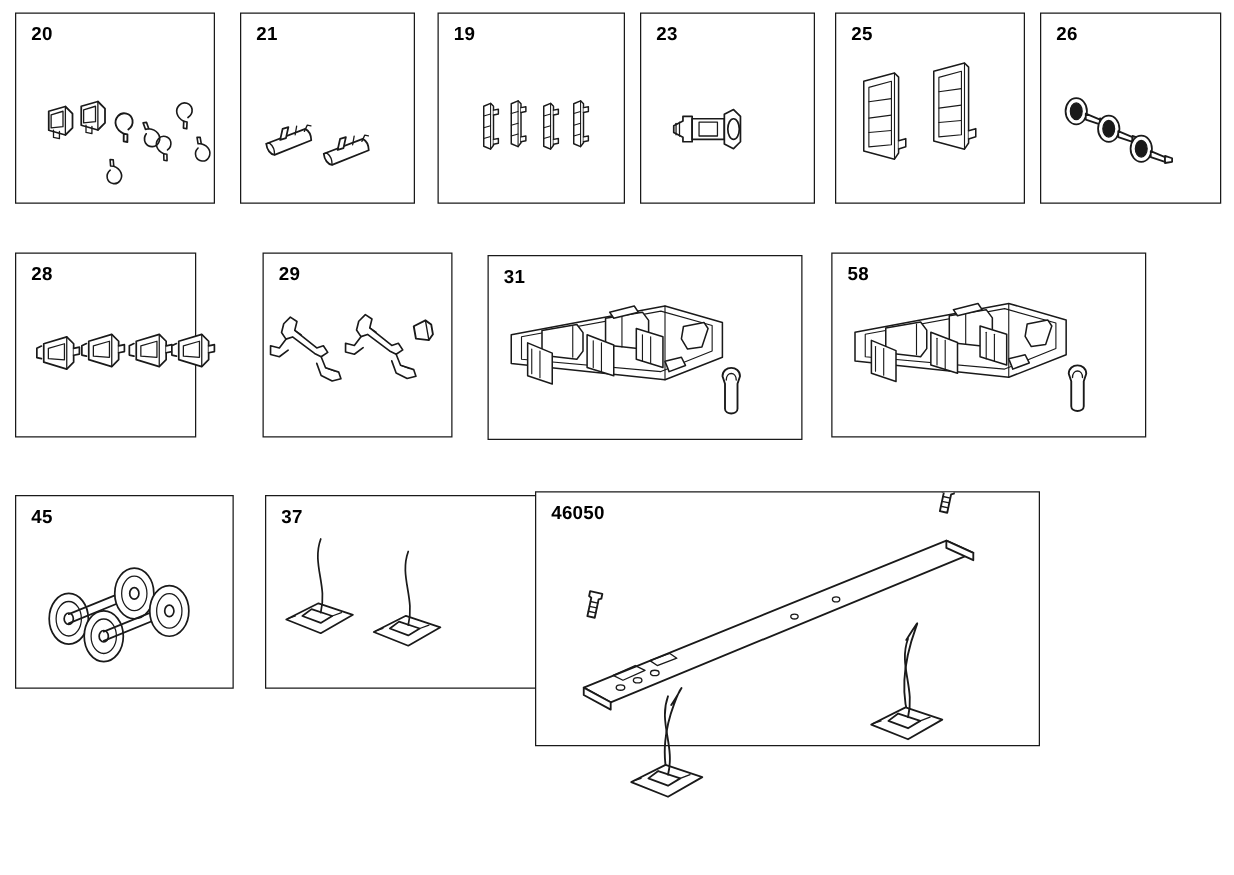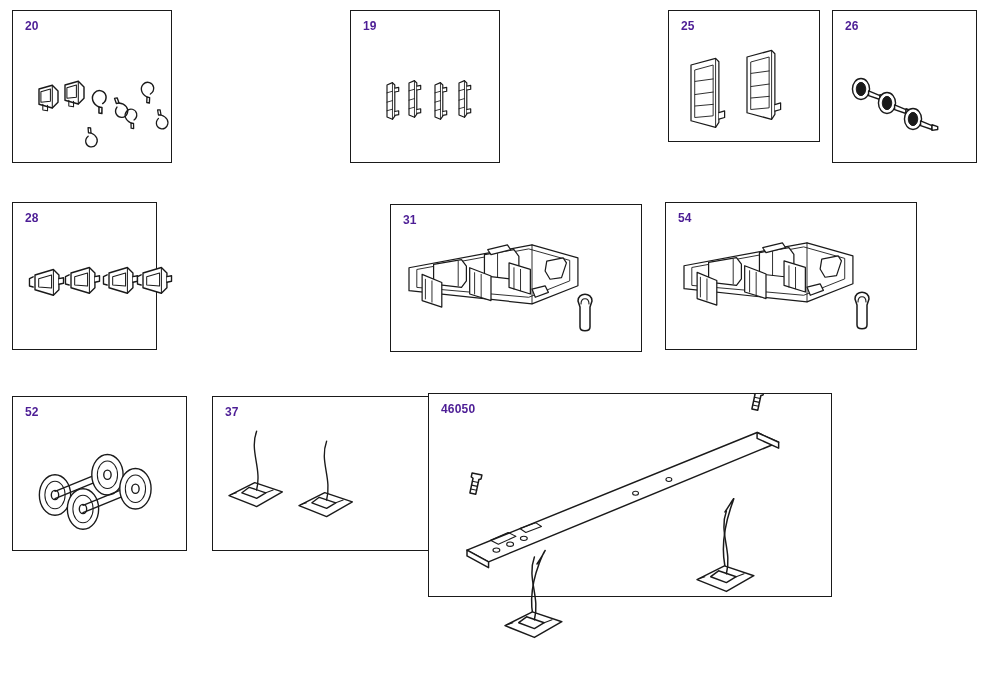--- a/index.html
+++ b/index.html
@@ -23,23 +23,23 @@
   .panel {
     position: absolute;
     box-sizing: border-box;
     border: 1.6px solid #1a1a1a;
     background: #ffffff;
   }
   .panel-label {
     position: absolute;
     left: 12px;
     top: 8px;
-    font-size: 12px;
+    font-size: 15px;
     font-weight: bold;
-    color: #4c1d95;
+    color: #000000;
     letter-spacing: 0.2px;
     font-family: "Liberation Sans", sans-serif;
   }
   .art {
     position: absolute;
     left: 0; top: 0;
     width: 100%;
     height: 100%;
     pointer-events: none;
   }
@@ -84,20 +84,41 @@
     <path d="M0 0 C -7 -2 -10 -8 -7 -13 C -4 -18 3 -17 5 -12 C 6 -9 5 -6 3 -4" stroke="#1a1a1a" fill="none" stroke-width="1.5" stroke-linejoin="round" stroke-linecap="round"></path>
     <path d="M0 0 L 1 6 L 4 6 L 3 0 Z" stroke="#1a1a1a" fill="#ffffff" stroke-width="1.5" stroke-linejoin="round" stroke-linecap="round"></path>
   </g>
     <g transform="translate(148,104) rotate(180) scale(0.85)">
     <path d="M0 0 C -7 -2 -10 -8 -7 -13 C -4 -18 3 -17 5 -12 C 6 -9 5 -6 3 -4" stroke="#1a1a1a" fill="none" stroke-width="1.5" stroke-linejoin="round" stroke-linecap="round"></path>
     <path d="M0 0 L 1 6 L 4 6 L 3 0 Z" stroke="#1a1a1a" fill="#ffffff" stroke-width="1.5" stroke-linejoin="round" stroke-linecap="round"></path>
   </g>
         </svg>
       </div>
       <div class="panel-label">20</div>
+    </div>
+    <div class="panel" style="left: 192px; top: 10px; width: 140px; height: 153px;">
+      <div class="art">
+        <svg width="140" height="153" viewBox="0 0 140 153">
+    <g transform="translate(20,104) rotate(-6) scale(0.95)">
+    <path d="M0 0 L34 -9 A7 10 0 0 1 38 1 L6 10 A7 10 0 0 1 0 0 Z" stroke="#1a1a1a" fill="#ffffff" stroke-width="1.5" stroke-linejoin="round" stroke-linecap="round"></path>
+    <path d="M6 10 A7 10 0 0 0 3 0 A7 10 0 0 0 0 0" stroke="#1a1a1a" fill="none" stroke-width="1.1" stroke-linejoin="round" stroke-linecap="round"></path>
+    <path d="M12 -2 L15 -11 L20 -12 L17 -3 Z" stroke="#1a1a1a" fill="#ffffff" stroke-width="1.5" stroke-linejoin="round" stroke-linecap="round"></path>
+    <path d="M25 -5 L27 -12" stroke="#1a1a1a" fill="none" stroke-width="1.1" stroke-linejoin="round" stroke-linecap="round"></path>
+    <path d="M33 -7 L36 -12 L39 -11" stroke="#1a1a1a" fill="none" stroke-width="1.1" stroke-linejoin="round" stroke-linecap="round"></path>
+  </g>
+    <g transform="translate(66,112) rotate(-6) scale(0.95)">
+    <path d="M0 0 L34 -9 A7 10 0 0 1 38 1 L6 10 A7 10 0 0 1 0 0 Z" stroke="#1a1a1a" fill="#ffffff" stroke-width="1.5" stroke-linejoin="round" stroke-linecap="round"></path>
+    <path d="M6 10 A7 10 0 0 0 3 0 A7 10 0 0 0 0 0" stroke="#1a1a1a" fill="none" stroke-width="1.1" stroke-linejoin="round" stroke-linecap="round"></path>
+    <path d="M12 -2 L15 -11 L20 -12 L17 -3 Z" stroke="#1a1a1a" fill="#ffffff" stroke-width="1.5" stroke-linejoin="round" stroke-linecap="round"></path>
+    <path d="M25 -5 L27 -12" stroke="#1a1a1a" fill="none" stroke-width="1.1" stroke-linejoin="round" stroke-linecap="round"></path>
+    <path d="M33 -7 L36 -12 L39 -11" stroke="#1a1a1a" fill="none" stroke-width="1.1" stroke-linejoin="round" stroke-linecap="round"></path>
+  </g>
+        </svg>
+      </div>
+      <div class="panel-label">21</div>
     </div>
     <div class="panel" style="left: 350px; top: 10px; width: 150px; height: 153px;">
       <div class="art">
         <svg width="150" height="153" viewBox="0 0 150 153">
     <g transform="translate(36,74) scale(0.78)">
     <path d="M0 0 L7 -3 L10 0 L10 40 L7 44 L0 41 Z" stroke="#1a1a1a" fill="#ffffff" stroke-width="1.5" stroke-linejoin="round" stroke-linecap="round"></path>
     <path d="M7 -3 L7 44" stroke="#1a1a1a" fill="none" stroke-width="1.1" stroke-linejoin="round" stroke-linecap="round"></path>
     <path d="M0 10 L7 8" stroke="#1a1a1a" fill="none" stroke-width="1.1" stroke-linejoin="round" stroke-linecap="round"></path>
     <path d="M0 22 L7 20" stroke="#1a1a1a" fill="none" stroke-width="1.1" stroke-linejoin="round" stroke-linecap="round"></path>
     <path d="M0 33 L7 31" stroke="#1a1a1a" fill="none" stroke-width="1.1" stroke-linejoin="round" stroke-linecap="round"></path>
@@ -128,21 +149,37 @@
     <path d="M0 10 L7 8" stroke="#1a1a1a" fill="none" stroke-width="1.1" stroke-linejoin="round" stroke-linecap="round"></path>
     <path d="M0 22 L7 20" stroke="#1a1a1a" fill="none" stroke-width="1.1" stroke-linejoin="round" stroke-linecap="round"></path>
     <path d="M0 33 L7 31" stroke="#1a1a1a" fill="none" stroke-width="1.1" stroke-linejoin="round" stroke-linecap="round"></path>
     <path d="M10 4 L15 3 L15 8 L10 9" stroke="#1a1a1a" fill="#ffffff" stroke-width="1.5" stroke-linejoin="round" stroke-linecap="round"></path>
     <path d="M10 34 L15 33 L15 38 L10 39" stroke="#1a1a1a" fill="#ffffff" stroke-width="1.5" stroke-linejoin="round" stroke-linecap="round"></path>
   </g>
         </svg>
       </div>
       <div class="panel-label">19</div>
     </div>
-    <div class="panel" style="left: 668px; top: 10px; width: 152px; height: 132px;">
+    <div class="panel" style="left: 512px; top: 10px; width: 140px; height: 153px;">
+      <div class="art">
+        <svg width="140" height="153" viewBox="0 0 140 153">
+          <g transform="translate(26,84) scale(0.92)">
+    <path d="M0 6 L8 2 L8 -2 L16 -2 L16 20 L8 20 L8 16 L0 12 Z" stroke="#1a1a1a" fill="#ffffff" stroke-width="1.5" stroke-linejoin="round" stroke-linecap="round"></path>
+    <path d="M2 4 L2 14" stroke="#1a1a1a" fill="none" stroke-width="1.1" stroke-linejoin="round" stroke-linecap="round"></path>
+    <path d="M5 3 L5 15" stroke="#1a1a1a" fill="none" stroke-width="1.1" stroke-linejoin="round" stroke-linecap="round"></path>
+    <path d="M16 0 L44 0 L44 18 L16 18 Z" stroke="#1a1a1a" fill="#ffffff" stroke-width="1.5" stroke-linejoin="round" stroke-linecap="round"></path>
+    <path d="M22 3 L38 3 L38 15 L22 15 Z" stroke="#1a1a1a" fill="none" stroke-width="1.1" stroke-linejoin="round" stroke-linecap="round"></path>
+    <path d="M44 -4 L52 -8 L58 -2 L58 20 L52 26 L44 22 Z" stroke="#1a1a1a" fill="#ffffff" stroke-width="1.5" stroke-linejoin="round" stroke-linecap="round"></path>
+    <ellipse cx="52" cy="9" rx="5" ry="9" stroke="#1a1a1a" fill="#ffffff" stroke-width="1.5" stroke-linejoin="round" stroke-linecap="round"></ellipse>
+  </g>
+        </svg>
+      </div>
+      <div class="panel-label">23</div>
+    </div>
+    <div class="panel" style="left: 668px; top: 10px; width: 152px; height: 153px;">
       <div class="art">
         <svg width="152" height="153" viewBox="0 0 152 153">
     <g transform="translate(22,54) scale(0.82)">
     <path d="M0 0 L30 -8 L34 -4 L34 70 L30 76 L0 68 Z" stroke="#1a1a1a" fill="#ffffff" stroke-width="1.5" stroke-linejoin="round" stroke-linecap="round"></path>
     <path d="M5 6 L27 0 L27 62 L5 64 Z" stroke="#1a1a1a" fill="none" stroke-width="1.1" stroke-linejoin="round" stroke-linecap="round"></path>
     <path d="M30 -8 L30 76" stroke="#1a1a1a" fill="none" stroke-width="1.1" stroke-linejoin="round" stroke-linecap="round"></path>
     <path d="M5 20 L27 17" stroke="#1a1a1a" fill="none" stroke-width="1.1" stroke-linejoin="round" stroke-linecap="round"></path>
     <path d="M5 36 L27 33" stroke="#1a1a1a" fill="none" stroke-width="1.1" stroke-linejoin="round" stroke-linecap="round"></path>
     <path d="M5 50 L27 48" stroke="#1a1a1a" fill="none" stroke-width="1.1" stroke-linejoin="round" stroke-linecap="round"></path>
     <path d="M34 58 L41 56 L41 64 L34 66" stroke="#1a1a1a" fill="#ffffff" stroke-width="1.5" stroke-linejoin="round" stroke-linecap="round"></path>
@@ -212,20 +249,45 @@
     <g transform="translate(130,70) scale(0.92)">
     <path d="M0 0 L20 -6 L26 0 L26 16 L20 22 L0 16 Z" stroke="#1a1a1a" fill="#ffffff" stroke-width="1.5" stroke-linejoin="round" stroke-linecap="round"></path>
     <path d="M4 4 L18 0 L18 14 L4 13 Z" stroke="#1a1a1a" fill="none" stroke-width="1.1" stroke-linejoin="round" stroke-linecap="round"></path>
     <path d="M20 -6 L20 22" stroke="#1a1a1a" fill="none" stroke-width="1.1" stroke-linejoin="round" stroke-linecap="round"></path>
     <path d="M26 4 L31 3 L31 9 L26 10" stroke="#1a1a1a" fill="#ffffff" stroke-width="1.5" stroke-linejoin="round" stroke-linecap="round"></path>
     <path d="M-2 2 L-6 4 L-6 12 L-2 13" stroke="#1a1a1a" fill="#ffffff" stroke-width="1.5" stroke-linejoin="round" stroke-linecap="round"></path>
   </g>
         </svg>
       </div>
       <div class="panel-label">28</div>
+    </div>
+    <div class="panel" style="left: 210px; top: 202px; width: 152px; height: 148px;">
+      <div class="art">
+        <svg width="152" height="148" viewBox="0 0 152 148">
+    <g transform="translate(16,56) scale(0.88)">
+    <path d="M0 0 L6 -6 L12 -2 L10 6 L30 22 L36 20 L40 26 L34 30 L28 27 L8 12 L2 14 L-2 8 Z" stroke="#1a1a1a" fill="#ffffff" stroke-width="1.5" stroke-linejoin="round" stroke-linecap="round"></path>
+    <path d="M10 6 L16 10" stroke="#1a1a1a" fill="none" stroke-width="1.1" stroke-linejoin="round" stroke-linecap="round"></path>
+    <path d="M34 30 L38 40 L50 44 L52 50 L44 52 L34 47 L30 36" stroke="#1a1a1a" fill="#ffffff" stroke-width="1.5" stroke-linejoin="round" stroke-linecap="round"></path>
+    <path d="M38 40 L46 43" stroke="#1a1a1a" fill="none" stroke-width="1.1" stroke-linejoin="round" stroke-linecap="round"></path>
+    <path d="M2 14 L-4 22 L-12 20 L-12 28 L-4 30 L4 24" stroke="#1a1a1a" fill="#ffffff" stroke-width="1.5" stroke-linejoin="round" stroke-linecap="round"></path>
+  </g>
+    <g transform="translate(76,54) scale(0.88)">
+    <path d="M0 0 L6 -6 L12 -2 L10 6 L30 22 L36 20 L40 26 L34 30 L28 27 L8 12 L2 14 L-2 8 Z" stroke="#1a1a1a" fill="#ffffff" stroke-width="1.5" stroke-linejoin="round" stroke-linecap="round"></path>
+    <path d="M10 6 L16 10" stroke="#1a1a1a" fill="none" stroke-width="1.1" stroke-linejoin="round" stroke-linecap="round"></path>
+    <path d="M34 30 L38 40 L50 44 L52 50 L44 52 L34 47 L30 36" stroke="#1a1a1a" fill="#ffffff" stroke-width="1.5" stroke-linejoin="round" stroke-linecap="round"></path>
+    <path d="M38 40 L46 43" stroke="#1a1a1a" fill="none" stroke-width="1.1" stroke-linejoin="round" stroke-linecap="round"></path>
+    <path d="M2 14 L-4 22 L-12 20 L-12 28 L-4 30 L4 24" stroke="#1a1a1a" fill="#ffffff" stroke-width="1.5" stroke-linejoin="round" stroke-linecap="round"></path>
+  </g>
+    <g transform="translate(120,58) rotate(-10) scale(1)">
+    <path d="M0 0 L10 -3 L14 1 L14 9 L10 13 L0 10 Z" stroke="#1a1a1a" fill="#ffffff" stroke-width="1.5" stroke-linejoin="round" stroke-linecap="round"></path>
+    <path d="M10 -3 L10 13" stroke="#1a1a1a" fill="none" stroke-width="1.1" stroke-linejoin="round" stroke-linecap="round"></path>
+  </g>
+        </svg>
+      </div>
+      <div class="panel-label">29</div>
     </div>
     <div class="panel" style="left: 390px; top: 204px; width: 252px; height: 148px;">
       <div class="art">
         <svg width="252" height="148" viewBox="0 0 252 148">
     <g transform="translate(18,48) scale(0.82,0.82)">
     <path d="M0 18 L150 -10 L206 6 L206 40 L150 62 L0 46 Z" stroke="#1a1a1a" fill="#ffffff" stroke-width="1.5" stroke-linejoin="round" stroke-linecap="round"></path>
     <path d="M10 20 L146 -5 L196 9 L196 34 L146 54 L10 42 Z" stroke="#1a1a1a" fill="none" stroke-width="1.1" stroke-linejoin="round" stroke-linecap="round"></path>
     <path d="M30 14 L64 8 L70 16 L70 34 L64 42 L30 38 Z" stroke="#1a1a1a" fill="#ffffff" stroke-width="1.5" stroke-linejoin="round" stroke-linecap="round"></path>
     <path d="M92 2 L128 -4 L134 4 L134 24 L128 32 L92 28 Z" stroke="#1a1a1a" fill="#ffffff" stroke-width="1.5" stroke-linejoin="round" stroke-linecap="round"></path>
     <path d="M150 -10 L150 62" stroke="#1a1a1a" fill="none" stroke-width="1.1" stroke-linejoin="round" stroke-linecap="round"></path>
@@ -275,21 +337,21 @@
     <path d="M168 10 L188 6 L192 12 L186 30 L172 32 L166 22 Z" stroke="#1a1a1a" fill="#ffffff" stroke-width="1.5" stroke-linejoin="round" stroke-linecap="round"></path>
     <path d="M96 -4 L120 -10 L124 -4 L100 2 Z" stroke="#1a1a1a" fill="#ffffff" stroke-width="1.5" stroke-linejoin="round" stroke-linecap="round"></path>
     <path d="M150 44 L166 40 L170 48 L154 54 Z" stroke="#1a1a1a" fill="#ffffff" stroke-width="1.5" stroke-linejoin="round" stroke-linecap="round"></path>
   </g>
     <g transform="translate(196,96) scale(1)">
     <path d="M-7 0 C -7 -9 7 -9 7 0 L5 6 L5 26 C 5 31 -5 31 -5 26 L -5 6 Z" stroke="#1a1a1a" fill="#ffffff" stroke-width="1.5" stroke-linejoin="round" stroke-linecap="round"></path>
     <path d="M-4 3 C -4 -4 4 -4 4 3" stroke="#1a1a1a" fill="none" stroke-width="1.1" stroke-linejoin="round" stroke-linecap="round"></path>
   </g>
         </svg>
       </div>
-      <div class="panel-label">54</div>
+      <div class="panel-label">58</div>
     </div>
     <div class="panel" style="left: 12px; top: 396px; width: 175px; height: 155px;">
       <div class="art">
         <svg width="175" height="155" viewBox="0 0 175 155">
     <g transform="translate(42,98) scale(0.92)">
     <ellipse cx="0" cy="0" rx="17" ry="22" stroke="#1a1a1a" fill="#ffffff" stroke-width="1.5" stroke-linejoin="round" stroke-linecap="round"></ellipse>
     <ellipse cx="0" cy="0" rx="11" ry="15" stroke="#1a1a1a" fill="none" stroke-width="1.1" stroke-linejoin="round" stroke-linecap="round"></ellipse>
     <ellipse cx="0" cy="0" rx="4" ry="5" stroke="#1a1a1a" fill="#ffffff" stroke-width="1.5" stroke-linejoin="round" stroke-linecap="round"></ellipse>
     <path d="M0 -4 L54 -26" stroke="#1a1a1a" fill="none" stroke-width="1.5" stroke-linejoin="round" stroke-linecap="round"></path>
     <path d="M0 4 L54 -18" stroke="#1a1a1a" fill="none" stroke-width="1.5" stroke-linejoin="round" stroke-linecap="round"></path>
@@ -302,21 +364,21 @@
     <ellipse cx="0" cy="0" rx="11" ry="15" stroke="#1a1a1a" fill="none" stroke-width="1.1" stroke-linejoin="round" stroke-linecap="round"></ellipse>
     <ellipse cx="0" cy="0" rx="4" ry="5" stroke="#1a1a1a" fill="#ffffff" stroke-width="1.5" stroke-linejoin="round" stroke-linecap="round"></ellipse>
     <path d="M0 -4 L54 -26" stroke="#1a1a1a" fill="none" stroke-width="1.5" stroke-linejoin="round" stroke-linecap="round"></path>
     <path d="M0 4 L54 -18" stroke="#1a1a1a" fill="none" stroke-width="1.5" stroke-linejoin="round" stroke-linecap="round"></path>
     <ellipse cx="57" cy="-22" rx="17" ry="22" stroke="#1a1a1a" fill="#ffffff" stroke-width="1.5" stroke-linejoin="round" stroke-linecap="round"></ellipse>
     <ellipse cx="57" cy="-22" rx="11" ry="15" stroke="#1a1a1a" fill="none" stroke-width="1.1" stroke-linejoin="round" stroke-linecap="round"></ellipse>
     <ellipse cx="57" cy="-22" rx="4" ry="5" stroke="#1a1a1a" fill="#ffffff" stroke-width="1.5" stroke-linejoin="round" stroke-linecap="round"></ellipse>
   </g>
         </svg>
       </div>
-      <div class="panel-label">52</div>
+      <div class="panel-label">45</div>
     </div>
     <div class="panel" style="left: 212px; top: 396px; width: 228px; height: 155px;">
       <div class="art">
         <svg width="200" height="155" viewBox="0 0 200 155">
     <g transform="translate(16,82) scale(0.92)">
     <path d="M0 18 L28 4 L58 14 L30 30 Z" stroke="#1a1a1a" fill="#ffffff" stroke-width="1.5" stroke-linejoin="round" stroke-linecap="round"></path>
     <path d="M22 9 L40 15 L30 21 L14 15 Z" stroke="#1a1a1a" fill="#ffffff" stroke-width="1.5" stroke-linejoin="round" stroke-linecap="round"></path>
     <path d="M40 15 L48 12" stroke="#1a1a1a" fill="none" stroke-width="1.1" stroke-linejoin="round" stroke-linecap="round"></path>
     <path d="M8 15 L2 17" stroke="#1a1a1a" fill="none" stroke-width="1.1" stroke-linejoin="round" stroke-linecap="round"></path>
     <path d="M30 12 C 36 -12 22 -30 30 -52" stroke="#1a1a1a" fill="none" stroke-width="1.5" stroke-linejoin="round" stroke-linecap="round"></path>

